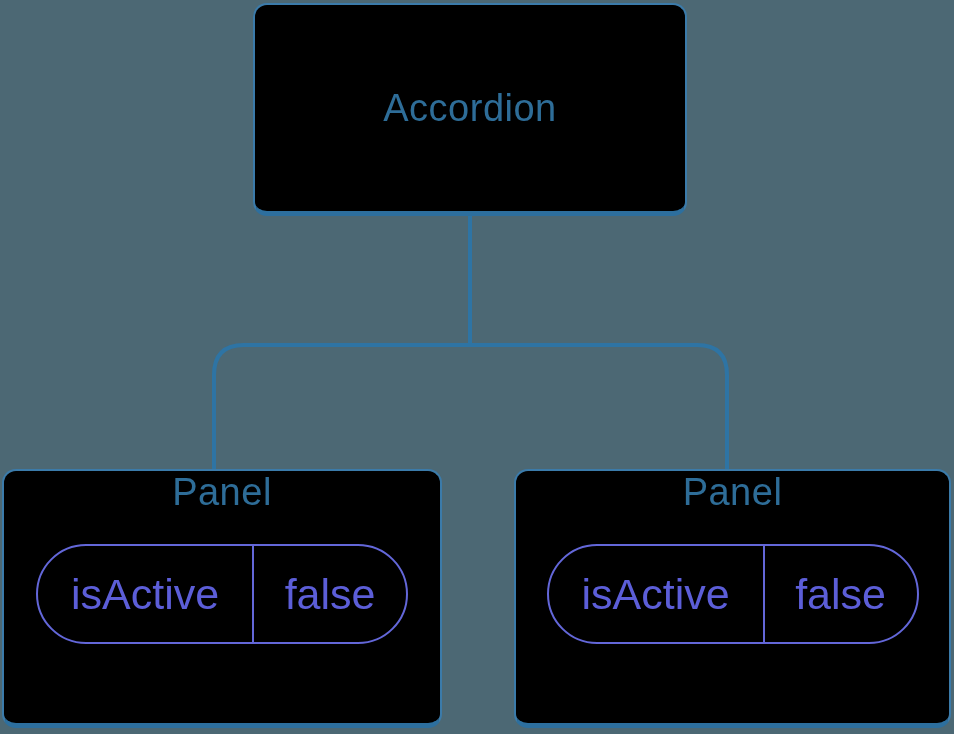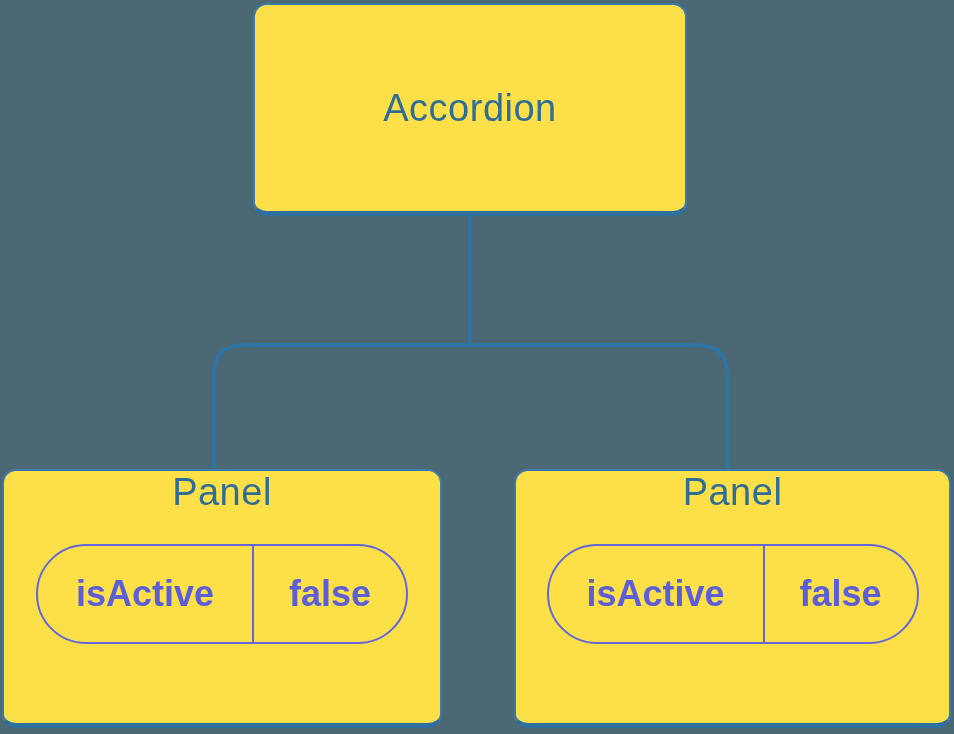--- a/index.html
+++ b/index.html
@@ -23,21 +23,21 @@
     pointer-events: none;
   }
   .connectors path {
     stroke: #2E74A4;
     stroke-width: 4;
     fill: none;
   }
   .card {
     position: absolute;
     box-sizing: border-box;
-    background: #fde047;
+    background: #000000;
     border: 2px solid #3B7BAA;
     border-bottom: 5px solid #2D6F9E;
     border-radius: 14px;
   }
   .root-card {
     left: 253px;
     top: 3px;
     width: 434px;
     height: 213px;
     display: flex;
@@ -69,22 +69,22 @@
     border-radius: 60px;
     display: flex;
     align-items: stretch;
     overflow: hidden;
   }
   .prop-cell {
     display: flex;
     align-items: center;
     justify-content: center;
     color: #5C5ED8;
-    font-size: 36px;
-    font-weight: 700;
+    font-size: 43px;
+    font-weight: 400;
   }
   .prop-name {
     flex: 1.41;
     border-right: 2px solid #6367D9;
   }
   .prop-value {
     flex: 1;
   }
 </style>
 </head>

